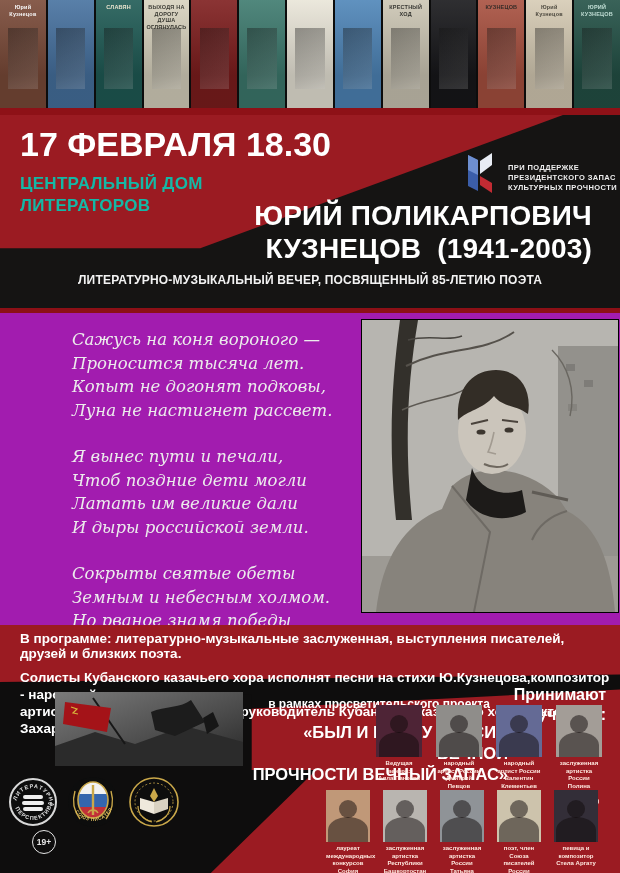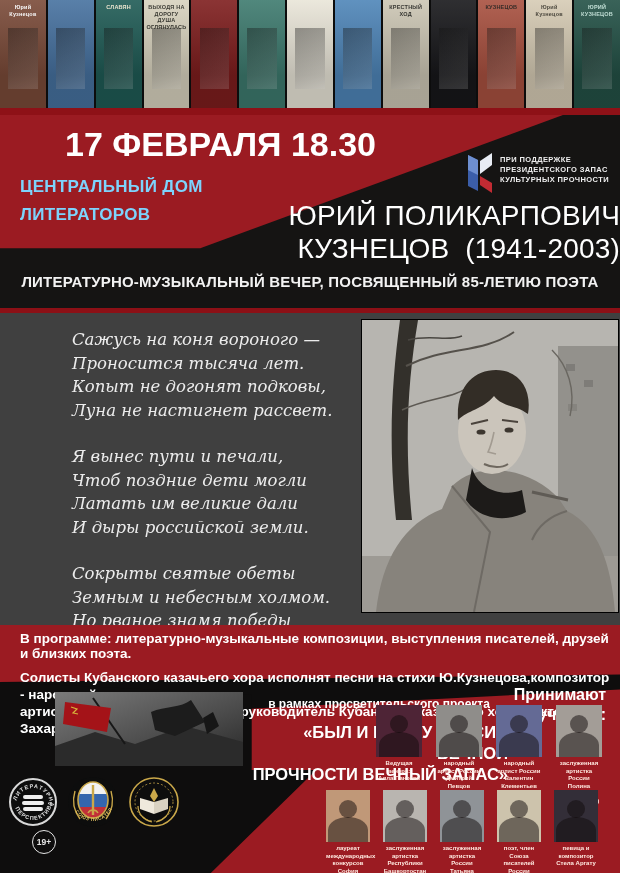--- a/index.html
+++ b/index.html
@@ -15,33 +15,33 @@
   .cover::after{content:"";position:absolute;inset:0;
      background:linear-gradient(180deg,rgba(255,255,255,.10),rgba(0,0,0,.18) 70%);}
   .cover .inner-photo{position:absolute;left:18%;top:26%;width:64%;height:56%;
      background:linear-gradient(160deg,rgba(0,0,0,.38),rgba(255,255,255,.18));}
   .strip-redline{left:0;top:108px;width:620px;height:7px;background:#8e1117;}
 
   
   .header{left:0;top:115px;width:620px;height:197px;background:#151413;}
   .header-red{position:absolute;inset:0;background:#9b1b22;
      clip-path:polygon(0 0,90.8% 0,32.3% 67.7%,0 67.7%);}
-  .date{position:absolute;left:20px;top:10px;color:#fff;font-size:34px;font-weight:800;letter-spacing:0;margin-left:45px;}
-  .venue{position:absolute;left:20px;top:58px;color:#7dd3fc;font-size:17px;font-weight:800;
-     line-height:28px;white-space:pre-line;letter-spacing:.3px;}
-  .fund{position:absolute;left:466px;top:36px;display:flex;gap:8px;align-items:flex-start;}
+  .date{position:absolute;left:20px;top:10px;color:#fff;font-size:34px;font-weight:800;letter-spacing:0;}
+  .venue{position:absolute;left:20px;top:58px;color:#14b8a6;font-size:17px;font-weight:800;
+     line-height:22px;white-space:pre-line;letter-spacing:.3px;}
+  .fund{position:absolute;left:466px;top:36px;display:flex;gap:16px;align-items:flex-end;}
   .fund-text{color:#eee;font-size:7.5px;font-weight:bold;line-height:10px;letter-spacing:.4px;padding-top:4px;}
-  .title{position:absolute;right:0;top:84px;color:#fff;text-align:right;
-     font-size:28px;font-weight:400;line-height:33px;letter-spacing:.2px;white-space:pre-line;}
+  .title{position:absolute;right:28px;top:84px;color:#fff;text-align:right;
+     font-size:28px;font-weight:700;line-height:33px;letter-spacing:.2px;white-space:pre-line;}
   .subtitle{position:absolute;left:0;top:158px;width:620px;text-align:center;color:#f2f2f2;
-     font-size:15px;font-weight:800;letter-spacing:.2px;}
+     font-size:12px;font-weight:800;letter-spacing:.2px;}
   .divider{left:0;top:308px;width:620px;height:5px;background:#8c1016;}
 
   
-  .mainblock{left:0;top:313px;width:620px;height:312px;background:#404040;}
+  .mainblock{left:0;top:313px;width:620px;height:312px;background:#a21caf;}
   .poem{position:absolute;left:72px;top:15px;color:#ececec;
      font-family:"DejaVu Serif",serif;font-style:italic;font-size:16.5px;line-height:23.5px;}
   .stanza{white-space:pre-line;margin-bottom:23px;}
   .portrait{position:absolute;left:362px;top:7px;width:256px;height:292px;outline:1px solid #000;}
 
   
   .bottom{left:0;top:625px;width:620px;height:248px;background:#9b1b22;}
   .sep-stripe{position:absolute;inset:0;background:#0e0d0d;
      clip-path:polygon(0 23%,100% 20%,100% 26%,0 39%);}
   .left-block{position:absolute;inset:0;background:#0e0d0d;
@@ -204,21 +204,21 @@
       <path d="M132,112 C130,122 128,128 126,132 L134,134" stroke="#a29b91" stroke-width="1.6" fill="none"></path>
       <path d="M122,144 C130,148 140,148 146,144" stroke="#6e675e" stroke-width="2" fill="none"></path>
     </svg>
   </div>
 
   <div class="bottom abs">
     <div class="sep-stripe"></div>
     <div class="left-block"></div>
 
     <div class="program">
-      <div class="p1">В программе: литературно-музыкальные композиции, выступления писателей, друзей и близких поэта.</div>
+      <div class="p1">В программе: литературно-музыкальные заслуженная, выступления писателей, друзей и близких поэта.</div>
       <div class="p23">Солисты Кубанского казачьего хора исполнят песни на стихи Ю.Кузнецова,композитор - народный
 артист РСФСР,  художественный руководитель Кубанского казачьего хора Виктор Захарченко</div>
     </div>
 
     <div class="take-part">Принимают
 участие:</div>
 
     <svg class="warphoto" viewBox="0 0 188 74">
       <defs>
         <linearGradient id="wg" x1="0" y1="0" x2="1" y2="1">

